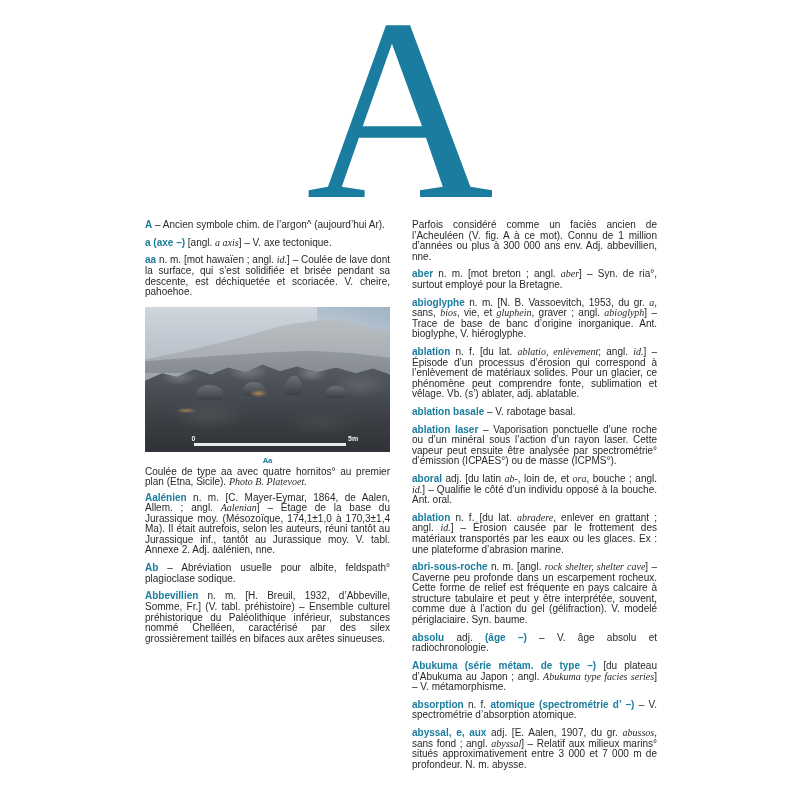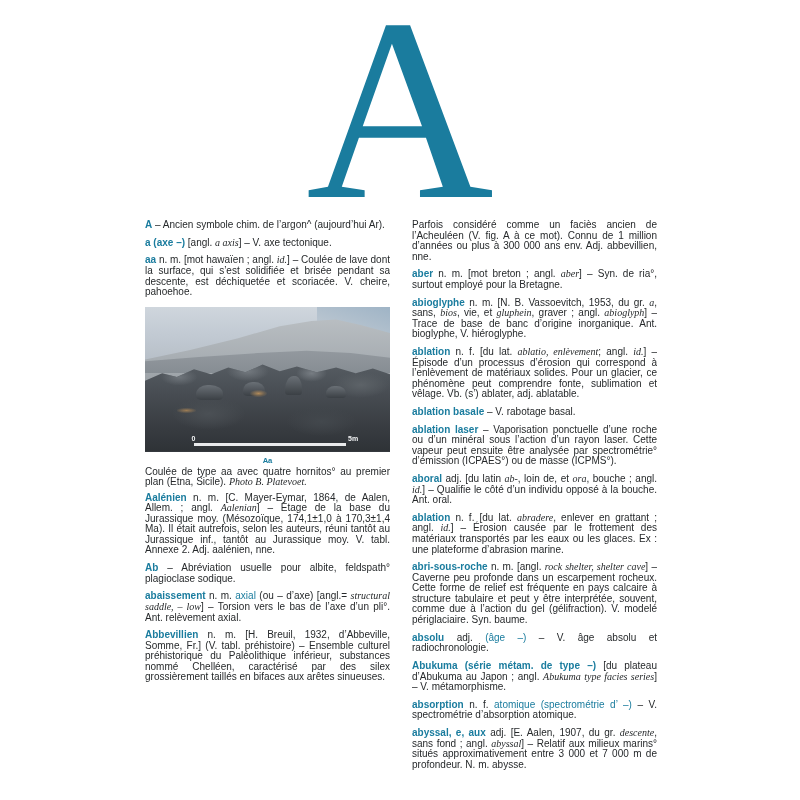--- a/index.html
+++ b/index.html
@@ -69,21 +69,21 @@
   }
   .entry.cont {
     margin-top: 0;
   }
   .hw {
     color: #1a7c9e;
     font-weight: bold;
   }
   .sub {
     color: #1a7c9e;
-    font-weight: normal;
+    font-weight: bold;
   }
   .it {
     font-style: italic;
     font-family: Liberation Serif, serif;
   }
   .bd {
     font-weight: normal;
   }
 
   
@@ -236,34 +236,33 @@
             </div>
             <div class="scalebar"></div>
             <div class="scale-lbl scale-0">0</div>
             <div class="scale-lbl scale-5">5m</div>
           </div>
           <div class="fig-title">Aa</div>
           <p class="fig-caption"><span>Coulée de type aa avec quatre hornitos° au premier plan (Etna, Sicile). </span><span class="it">Photo B. Platevoet.</span></p>
         </div>
         <p class="entry" id="entry-aalenien"><span class="hw">Aalénien</span><span> n. m.</span><span> [C. Mayer-Eymar, 1864, de Aalen, Allem. ; angl. </span><span class="it">Aalenian</span><span>] – Étage de la base du Jurassique moy. (Mésozoïque, 174,1±1,0 à 170,3±1,4 Ma). Il était autrefois, selon les auteurs, réuni tantôt au Jurassique inf., tantôt au Jurassique moy. V. tabl. Annexe 2. Adj. </span><span class="bd">aalénien, nne</span><span>.</span></p>
         <p class="entry" id="entry-ab"><span class="hw">Ab</span><span> – Abréviation usuelle pour albite, feldspath° plagioclase sodique.</span></p>
-        <p class="entry" id="entry-abaissement-axial"><span class="hw">abaissement</span><span> n. m. </span><span class="sub">axial</span><span> (ou – d’axe) [angl.= </span><span class="it">structural saddle, – low</span><span>] – Torsion vers le bas de l’axe d’un pli°. Ant. relèvement axial.</span></p>
         <p class="entry" id="entry-abbevillien"><span class="hw">Abbevillien</span><span> n. m.</span><span> [H. Breuil, 1932, d’Abbeville, Somme, Fr.] (V. tabl. préhistoire) – Ensemble culturel préhistorique du Paléolithique inférieur, substances nommé Chelléen, caractérisé par des silex grossièrement taillés en bifaces aux arêtes sinueuses.</span></p>
       </div>
 
     <div class="col" id="col-right">
         <p class="entry cont" id="entry-abbevillien-cont"><span>Parfois considéré comme un faciès ancien de l’Acheuléen (V. fig. A à ce mot). Connu de 1 million d’années ou plus à 300 000 ans env. Adj. </span><span class="bd">abbevillien, nne</span><span>.</span></p>
         <p class="entry" id="entry-aber"><span class="hw">aber</span><span> n. m.</span><span> [mot breton ; angl. </span><span class="it">aber</span><span>] – Syn. de ria°, surtout employé pour la Bretagne.</span></p>
         <p class="entry" id="entry-abioglyphe"><span class="hw">abioglyphe</span><span> n. m.</span><span> [N. B. Vassoevitch, 1953, du gr. </span><span class="it">a</span><span>, sans, </span><span class="it">bios</span><span>, vie, et </span><span class="it">gluphein</span><span>, graver ; angl. </span><span class="it">abioglyph</span><span>] – Trace de base de banc d’origine inorganique. Ant. bioglyphe, V. hiéroglyphe.</span></p>
         <p class="entry" id="entry-ablation"><span class="hw">ablation</span><span> n. f.</span><span> [du lat. </span><span class="it">ablatio, enlèvement</span><span>; angl. </span><span class="it">id.</span><span>] – Épisode d’un processus d’érosion qui correspond à l’enlèvement de matériaux solides. Pour un glacier, ce phénomène peut comprendre fonte, sublimation et vêlage. Vb. </span><span class="bd">(s’) ablater</span><span>, adj. </span><span class="bd">ablatable</span><span>.</span></p>
         <p class="entry" id="entry-ablation-basale"><span class="hw">ablation basale</span><span> – V. rabotage basal.</span></p>
         <p class="entry" id="entry-ablation-laser"><span class="hw">ablation laser</span><span> – Vaporisation ponctuelle d’une roche ou d’un minéral sous l’action d’un rayon laser. Cette vapeur peut ensuite être analysée par spectrométrie° d’émission (ICPAES°) ou de masse (ICPMS°).</span></p>
         <p class="entry" id="entry-aboral"><span class="hw">aboral</span><span> adj.</span><span> [du latin </span><span class="it">ab-</span><span>, loin de, et </span><span class="it">ora</span><span>, bouche ; angl. </span><span class="it">id.</span><span>] – Qualifie le côté d’un individu opposé à la bouche. Ant. oral.</span></p>
         <p class="entry" id="entry-abrasion"><span class="hw">ablation</span><span> n. f.</span><span> [du lat. </span><span class="it">abradere</span><span>, enlever en grattant ; angl. </span><span class="it">id.</span><span>] – Érosion causée par le frottement des matériaux transportés par les eaux ou les glaces. Ex : une plateforme d’abrasion marine.</span></p>
         <p class="entry" id="entry-abri-sous-roche"><span class="hw">abri-sous-roche</span><span> n. m.</span><span> [angl. </span><span class="it">rock shelter, shelter cave</span><span>] – Caverne peu profonde dans un escarpement rocheux. Cette forme de relief est fréquente en pays calcaire à structure tabulaire et peut y être interprétée, souvent, comme due à l’action du gel (gélifraction). V. modelé périglaciaire. Syn. baume.</span></p>
         <p class="entry" id="entry-absolu"><span class="hw">absolu</span><span> adj. </span><span class="sub">(âge –)</span><span> – V. âge absolu et radiochronologie.</span></p>
         <p class="entry" id="entry-abukuma"><span class="hw">Abukuma (série métam. de type –)</span><span> [du plateau d’Abukuma au Japon ; angl. </span><span class="it">Abukuma type facies series</span><span>] – V. métamorphisme.</span></p>
         <p class="entry" id="entry-absorption"><span class="hw">absorption</span><span> n. f. </span><span class="sub">atomique (spectrométrie d’ –)</span><span> – V. spectrométrie d’absorption atomique.</span></p>
-        <p class="entry" id="entry-abyssal"><span class="hw">abyssal, e, aux</span><span> adj.</span><span> [E. Aalen, 1907, du gr. </span><span class="it">descente</span><span>, sans fond ; angl. </span><span class="it">abyssal</span><span>] – Relatif aux milieux marins° situés approximativement entre 3 000 et 7 000 m de profondeur. N. m. </span><span class="bd">abysse</span><span>.</span></p>
+        <p class="entry" id="entry-abyssal"><span class="hw">abyssal, e, aux</span><span> adj.</span><span> [E. Aalen, 1907, du gr. </span><span class="it">abussos</span><span>, sans fond ; angl. </span><span class="it">abyssal</span><span>] – Relatif aux milieux marins° situés approximativement entre 3 000 et 7 000 m de profondeur. N. m. </span><span class="bd">abysse</span><span>.</span></p>
       </div>
 
   </div>
 </div>
 
 </body></html>

